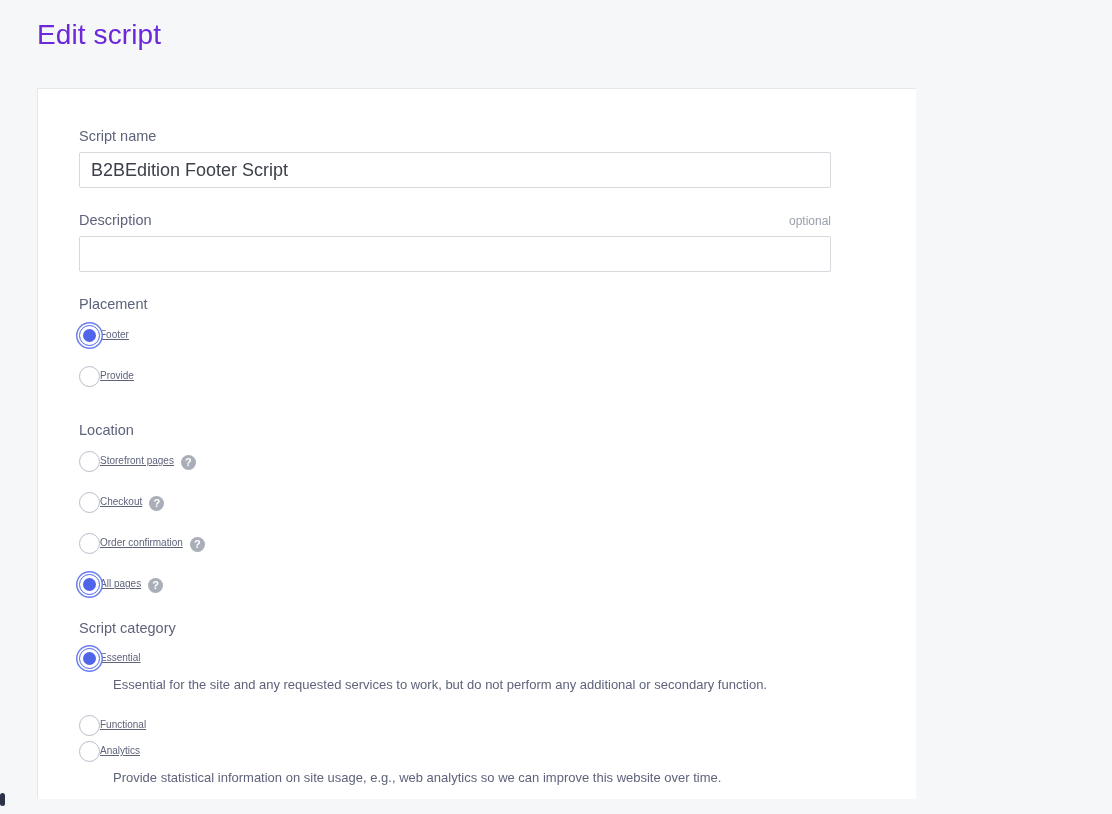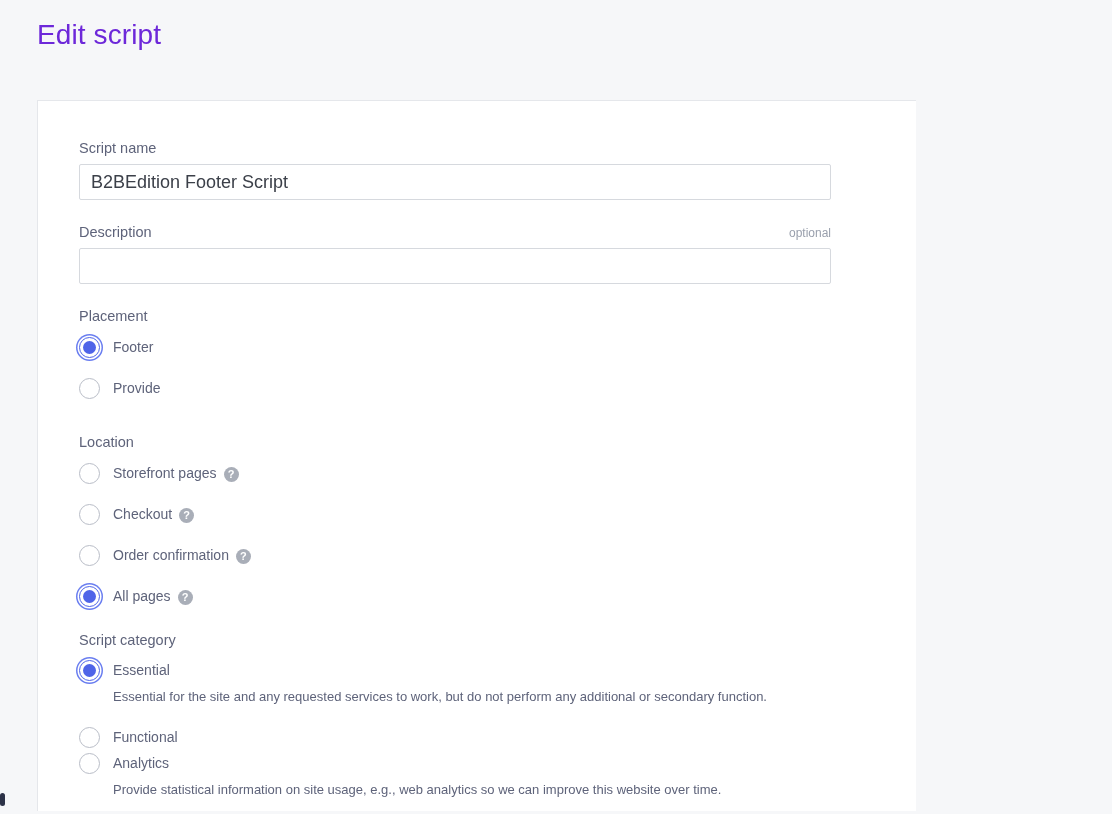--- a/index.html
+++ b/index.html
@@ -41,21 +41,21 @@
     font-weight: 400;
     color: #6d28d9;
     letter-spacing: 0.1px;
     white-space: nowrap;
   }
 
   
   .card {
     position: absolute;
     left: 37px;
-    top: 100px;
+    top: 88px;
     width: 879px;
     height: 711px;
     background: #ffffff;
     border: 1px solid #e5e7eb;
     border-right: none;
     border-bottom: none;
     box-sizing: border-box;
     overflow: hidden;
     padding-left: 31px;
   }
@@ -149,25 +149,25 @@
     margin-left: -6.5px;
     margin-top: -6.5px;
     border-radius: 50%;
     background: #4f64e8;
   }
   .radio.focused {
     box-shadow: 0 0 0 1.5px #ffffff, 0 0 0 3px #6a7ef0;
   }
 
   .radio-label {
-    margin-left: 13px;
-    font-size: 14px;
+    font-size: 10px;
     line-height: 20px;
     color: #5e637a;
     white-space: nowrap;
+    text-decoration: underline;
   }
 
   
   .cat-head {
     display: flex;
     align-items: center;
     min-height: 24px;
   }
   .cat-desc {
     margin-left: 34px;

